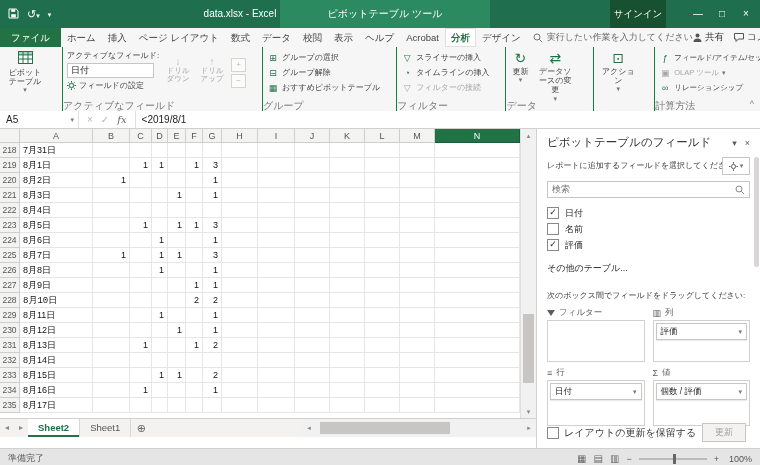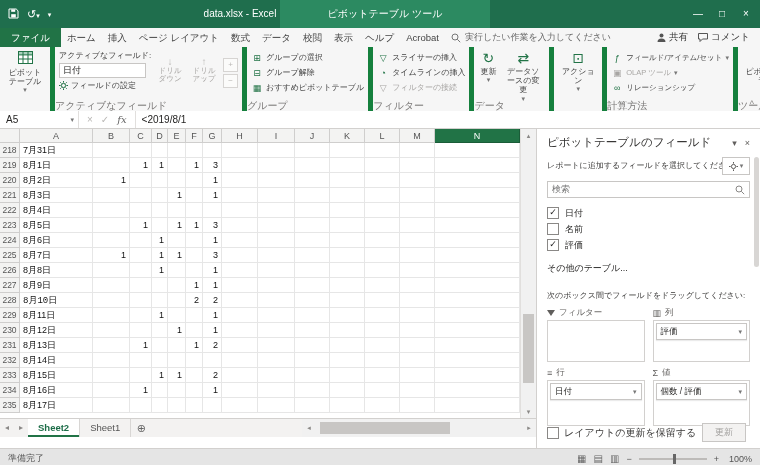--- a/index.html
+++ b/index.html
@@ -19,21 +19,21 @@
   .tabrow{position:absolute;left:0;top:28px;right:0;height:19px;background:#f6f6f6;display:flex;align-items:stretch;font-size:9.5px;color:#444;white-space:nowrap;}
   .filetab{background:#217346;color:#fff;padding:0 11px;line-height:19px;}
   .tabs{display:flex;}
   .tab{padding:0 6px;line-height:19px;}
   .tab.active{background:#fff;color:#217346;font-weight:bold;box-shadow:inset 0 0 0 1px #e1dfdd;}
   .tellme{display:flex;align-items:center;gap:4px;margin-left:6px;color:#666;font-size:9px;}
   .tr-spacer{flex:1;}
   .share,.comments{display:flex;align-items:center;gap:3px;font-size:9.5px;color:#333;margin-right:10px;}
   
   .ribbon{position:absolute;left:0;top:47px;right:0;height:64px;background:#f6f6f6;border-bottom:1px solid #d2d0ce;display:flex;overflow:hidden;}
-  .group{position:relative;border-right:5px solid #15803d;padding:3px 4px 13px 4px;box-sizing:border-box;flex:none;}
+  .group{position:relative;border-right:1px solid #15803d;padding:3px 16px 13px 4px;box-sizing:border-box;flex:none;}
   .glabel{position:absolute;bottom:0;left:0;right:4px;height:11px;line-height:11px;text-align:left;font-size:10px;color:#7a7877;white-space:nowrap;overflow:hidden;}
   .bigbtn{display:inline-flex;flex-direction:column;align-items:center;font-size:8px;color:#444;text-align:center;line-height:1.15;padding:1px 2px;vertical-align:top;}
   .bicon{font-size:14px;color:#217346;line-height:15px;margin-bottom:1px;}
   .caret{font-size:7px;color:#777;}
   .srow{display:flex;align-items:center;gap:3px;font-size:8px;color:#444;height:15px;white-space:nowrap;}
   .srow.disabled,.srow.disabled .sicon{color:#a8a6a4;}
   .sicon{width:12px;text-align:center;color:#217346;font-size:9px;flex:none;}
   .g-calc .srow{font-size:7.5px;}
   .afwrap{display:flex;gap:4px;}
   .afleft{display:flex;flex-direction:column;gap:2px;}
@@ -129,39 +129,44 @@
       <span class="qicon"><svg width="11" height="11" viewBox="0 0 11 11">
             <path d="M1 1h7.2L10 2.8V10H1z" fill="none" stroke="#fff"></path>
             <rect x="3.2" y="6.2" width="4.6" height="3.2" fill="#fff"></rect>
             <rect x="3.2" y="1.4" width="4" height="2.4" fill="#fff"></rect>
           </svg></span>
       <span class="qicon">↺<span class="qcaret">▾</span></span>
       <span class="qicon qcaret">▾</span>
     </div>
     <span class="doc-title">data.xlsx - Excel</span>
     <div class="ctxband">ピボットテーブル ツール</div>
+    <div class="signin">サインイン</div>
     <div class="winctrls">
       <span>—</span>
       <span>□</span>
       <span>×</span>
     </div>
   </div>
 
   <div class="tabrow">
     <span class="filetab">ファイル</span>
     <span class="tabs">
         <span class="tab">ホーム</span>
         <span class="tab">挿入</span>
         <span class="tab">ページ レイアウト</span>
         <span class="tab">数式</span>
         <span class="tab">データ</span>
         <span class="tab">校閲</span>
         <span class="tab">表示</span>
         <span class="tab">ヘルプ</span>
         <span class="tab">Acrobat</span>
+      </span>
+    <span class="tabs">
+        <span class="tab active">分析</span>
+        <span class="tab">デザイン</span>
       </span>
     <span class="tellme">
       <svg width="10" height="10" viewBox="0 0 10 10">
           <circle cx="4" cy="4" r="3" fill="none" stroke="#777"></circle>
           <line x1="6.3" y1="6.3" x2="9.2" y2="9.2" stroke="#777"></line>
         </svg>
       <span>実行したい作業を入力してください</span>
     </span>
     <span class="tr-spacer"></span>
     <span class="share">

